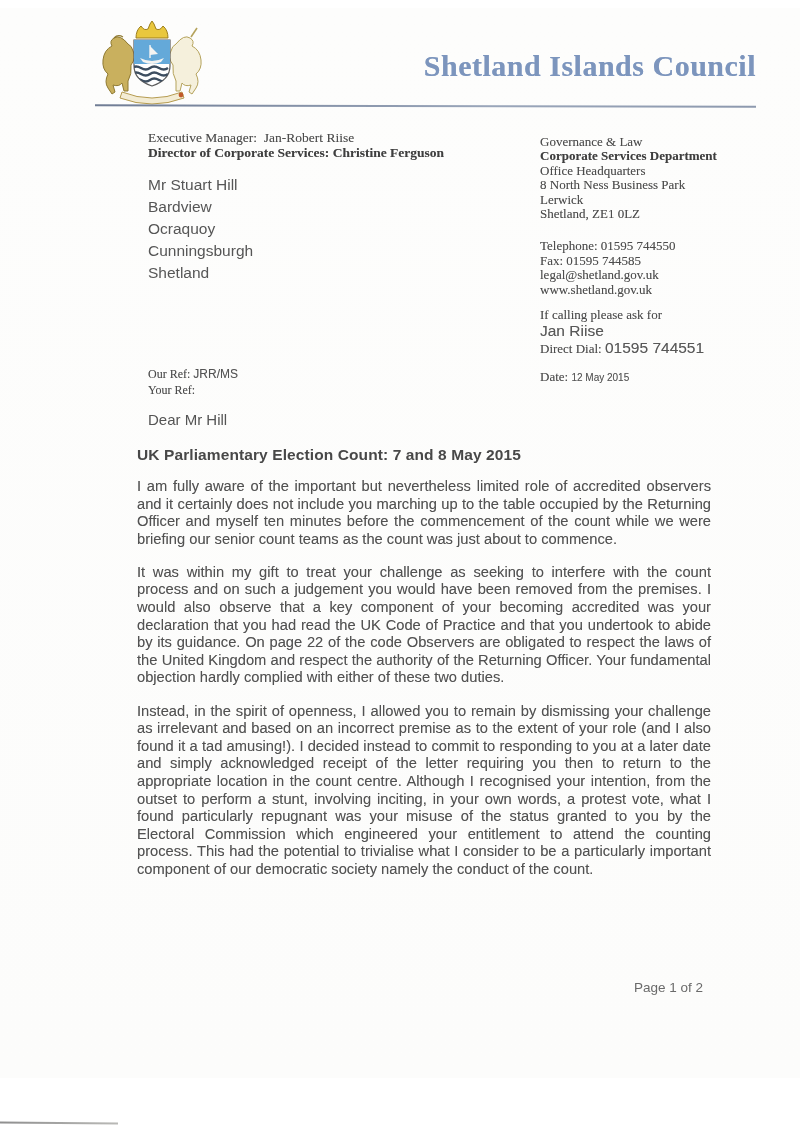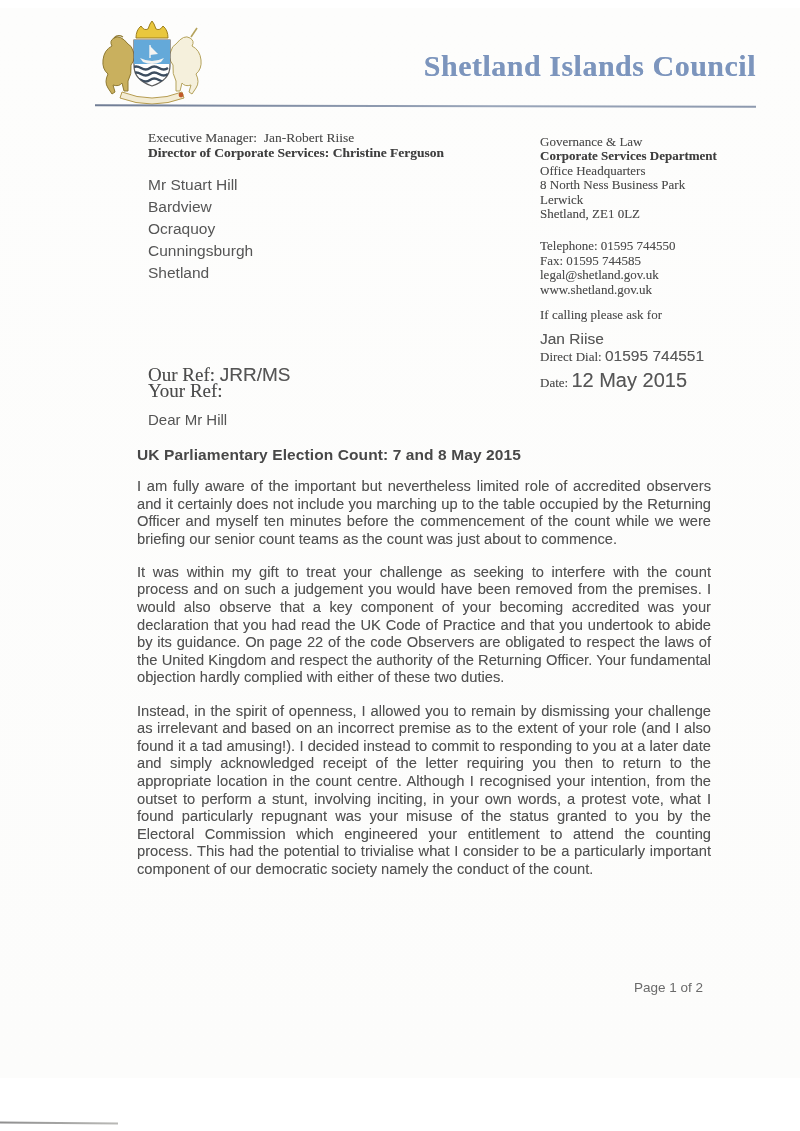--- a/index.html
+++ b/index.html
@@ -33,24 +33,24 @@
   .serif{font-family:"Liberation Serif",serif;}
   .scan{color:#4c4c4c;text-shadow:0 0 0.5px rgba(90,90,90,0.4);}
   .officials{position:absolute;left:148px;top:122px;font-size:13.5px;line-height:15px;}
   .officials .bold{font-weight:bold;color:#3f3f3f;}
   .recipient{position:absolute;left:148px;top:166px;font-size:15.5px;line-height:22px;color:#565656;}
   .dept{position:absolute;left:540px;top:127px;font-size:13px;line-height:14.4px;}
   .dept .bold{font-weight:bold;color:#3e3e3e;font-family:Liberation Serif, serif;}
   .contact{position:absolute;left:540px;top:231px;font-size:13px;line-height:14.6px;}
   .calling{position:absolute;left:540px;top:299px;font-size:13px;line-height:15px;}
   .calling .big-sans{font-family:"Liberation Sans",sans-serif;font-size:15.5px;color:#585858;}
-  .calling .name-line{margin-top:9px;margin-bottom:2px;}
+  .calling .name-line{margin-top:1px;margin-bottom:2px;}
   .date-row{position:absolute;left:540px;top:361px;font-size:13px;}
-  .date-row .big-sans{font-family:"Liberation Sans",sans-serif;font-size:20px;color:#565656;}
-  .refs{position:absolute;left:148px;top:359px;font-size:19px;line-height:15.5px;}
+  .date-row .big-sans{font-family:"Liberation Sans",sans-serif;font-size:10px;color:#565656;}
+  .refs{position:absolute;left:148px;top:359px;font-size:12px;line-height:15.5px;}
   .refs .sans{font-family:"Liberation Sans",sans-serif;color:#555;}
   .salutation{position:absolute;left:148px;top:403px;font-size:15px;color:#545454;}
   .subject{position:absolute;left:137px;top:438px;font-size:15.5px;font-weight:bold;color:#484848;letter-spacing:0.1px;text-align:center;}
   .body-text{
     position:absolute;left:137px;top:470px;width:574px;
     font-size:14.7px;line-height:17.6px;color:#525252;
     text-align:justify;
     text-shadow:0 0 0.5px rgba(95,95,95,0.4);
   }
   .body-text p{margin:0 0 15.5px 0;}

